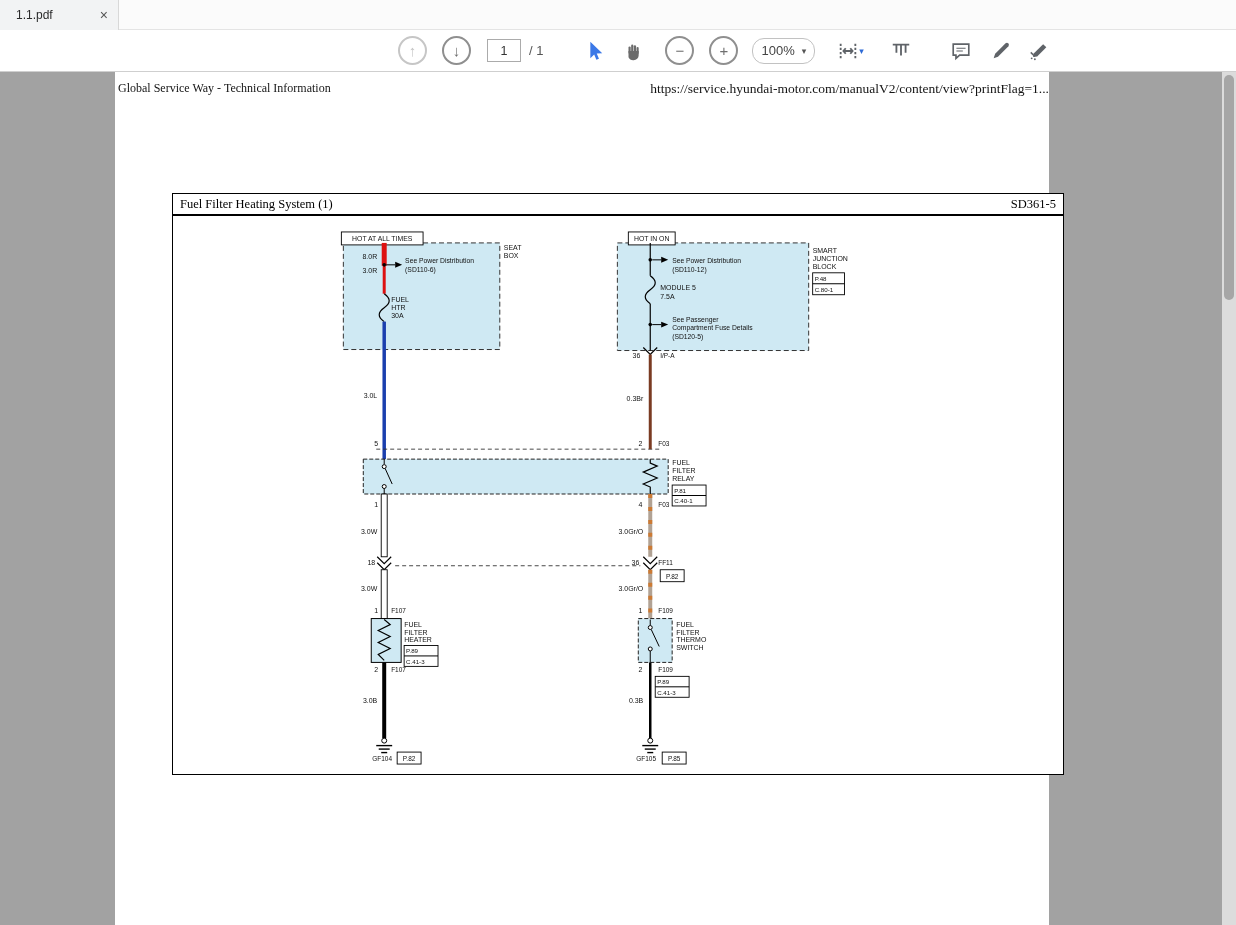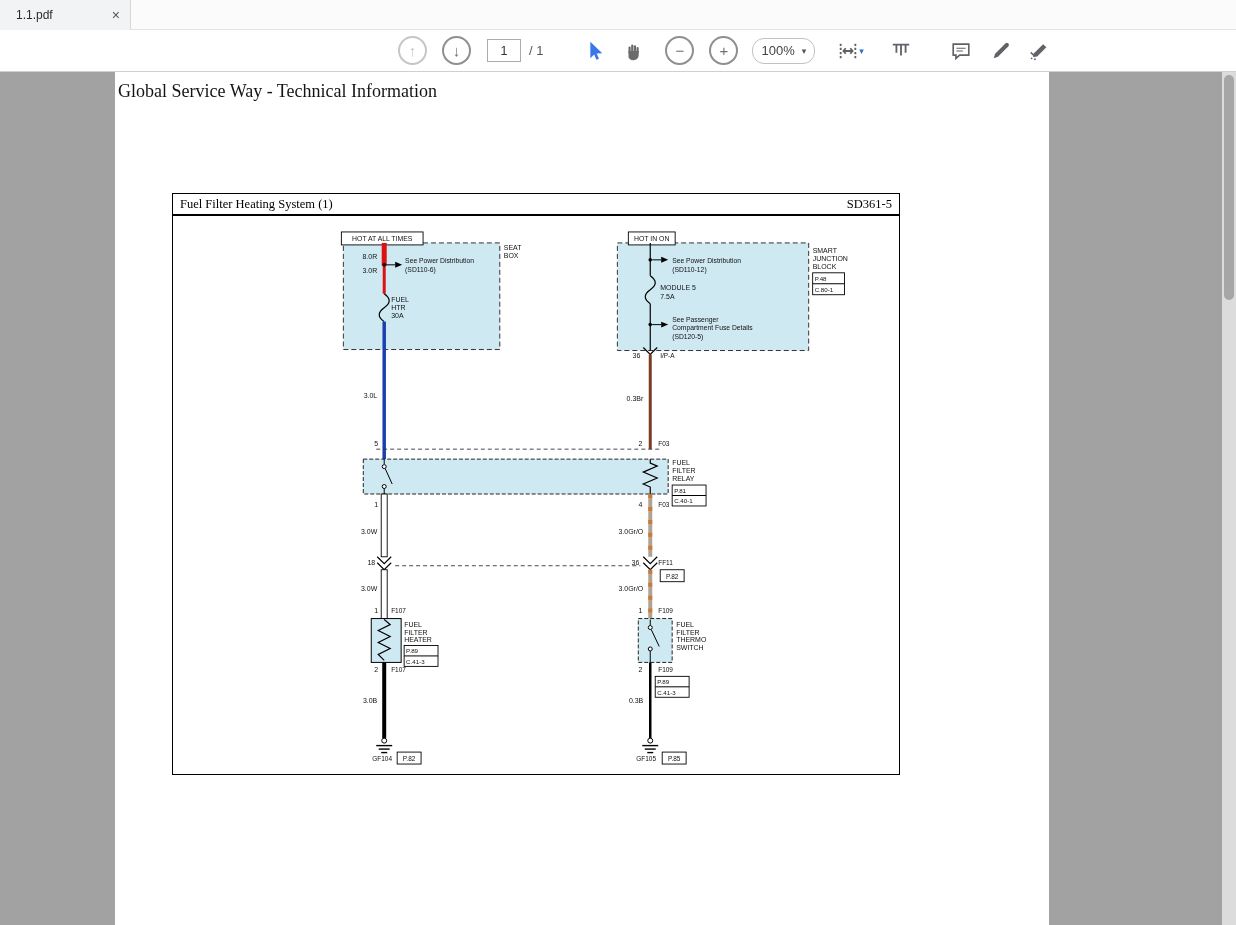--- a/index.html
+++ b/index.html
@@ -2,21 +2,21 @@
 <html><head>
 <meta charset="utf-8">
 <style>
   * { margin:0; padding:0; box-sizing:border-box; }
   html,body { width:1236px; height:925px; overflow:hidden; background:#fff;
               font-family:"Liberation Sans", sans-serif; position:relative; }
 
   
   .tabstrip { position:absolute; top:0; left:0; right:0; height:30px; background:#fbfbfb;
               border-bottom:1px solid #e4e4e4; display:flex; }
-  .tab { width:131px; height:30px; background:#f2f3f4; border-right:1px solid #d8d8d8;
+  .tab { width:119px; height:30px; background:#f2f3f4; border-right:1px solid #d8d8d8;
          display:flex; align-items:center; padding:0 10px 0 16px; gap:4px; }
   .tab-title { font-size:12px; color:#2b2b2b; flex:1; white-space:nowrap; }
   .tab-close { font-size:14px; color:#555; line-height:1; }
 
   
   .toolbar { position:absolute; top:30px; left:0; right:0; height:42px; background:#fff;
              border-bottom:1px solid #cfcfcf; display:flex; align-items:center;
              padding-left:398px; }
   .tbtn { display:flex; align-items:center; justify-content:center; }
   .circle { width:29px; height:29px; border-radius:50%; border:2px solid #8f8f8f;
@@ -35,27 +35,27 @@
   .ml38{margin-left:38px}.ml40{margin-left:40px}
 
   
   .content { position:absolute; top:72px; left:0; right:0; bottom:0; background:#a2a2a2; }
   .pdfpage { position:absolute; left:115px; top:0; width:934px; height:853px; background:#fff; }
   .scrollbar { position:absolute; top:0; right:0; bottom:0; width:14px; background:#dcdcdc; }
   .thumb { position:absolute; top:3px; left:2px; width:10px; height:225px;
            background:#a6a6a6; border-radius:5px; }
 
   .ph-left  { position:absolute; left:3px; top:9px; font-family:"Liberation Serif",serif;
-              font-size:18px; color:#141414; white-space:nowrap; }
+              font-size:12px; color:#141414; white-space:nowrap; }
   .ph-right { position:absolute; right:0px; top:9px; font-family:"Liberation Serif",serif;
               font-size:13.5px; color:#141414; white-space:nowrap; }
   .breadcrumb { position:absolute; left:68px; top:72px; width:775px; font-weight:bold;
                 font-size:12.5px; line-height:19px; color:#000; }
 
-  .diagram { position:absolute; left:57px; top:121px; width:728px; height:582px;
+  .diagram { position:absolute; left:57px; top:121px; width:892px; height:582px;
              border:1.5px solid #000; background:#fff; }
   .dg-titlebar { height:22px; border-bottom:2px solid #000; display:flex;
                  align-items:center; justify-content:space-between; padding:0 7px;
                  font-family:"Liberation Serif",serif; font-size:12.5px; color:#000; }
   .dg-svg { position:absolute; left:0; top:24px; width:815px; height:556px; }
 
   
   .dg-svg text { font-family:"Liberation Sans",sans-serif; fill:#111; }
   .t7  { font-size:7px; }  .t68 { font-size:6.8px; }
   .t65 { font-size:6.5px; } .t6 { font-size:6.2px; }
@@ -154,20 +154,21 @@
       <circle cx="4" cy="20" r="1" fill="#5f6368"></circle>
       <circle cx="7.5" cy="21" r="1" fill="#5f6368"></circle>
     </svg>
   </div>
 </div>
 
 <div class="content">
   <div class="pdfpage">
 
     <div class="ph-left">Global Service Way - Technical Information</div>
+    <div class="ph-right">https://service.hyundai-motor.com/manualV2/content/view?printFlag=1...</div>
 
     <div class="diagram">
       <div class="dg-titlebar">
         <span>Fuel Filter Heating System (1)</span>
         <span>SD361-5</span>
       </div>
 
       <svg class="dg-svg" viewBox="0 0 816 558">
 
         <rect x="170" y="25" width="157" height="107" class="compfill dashed"></rect>

